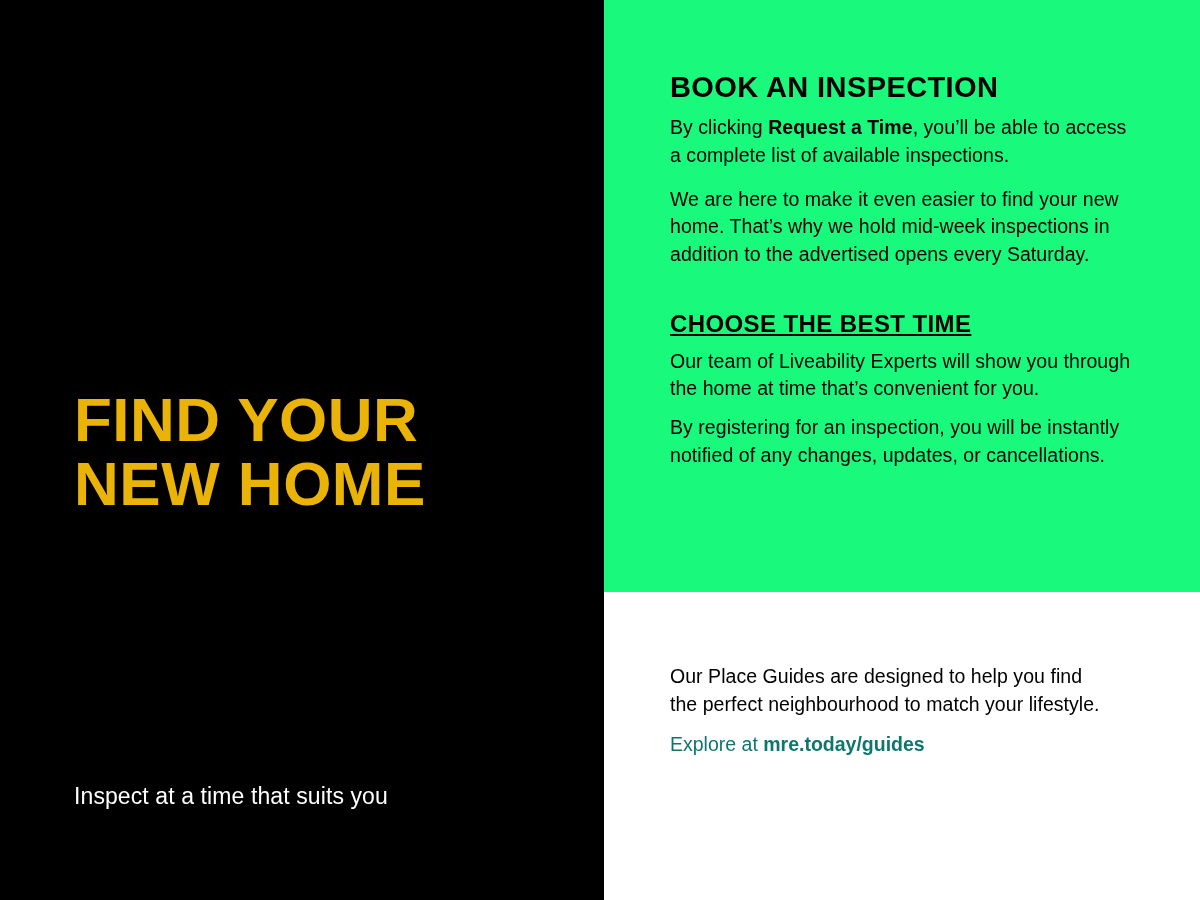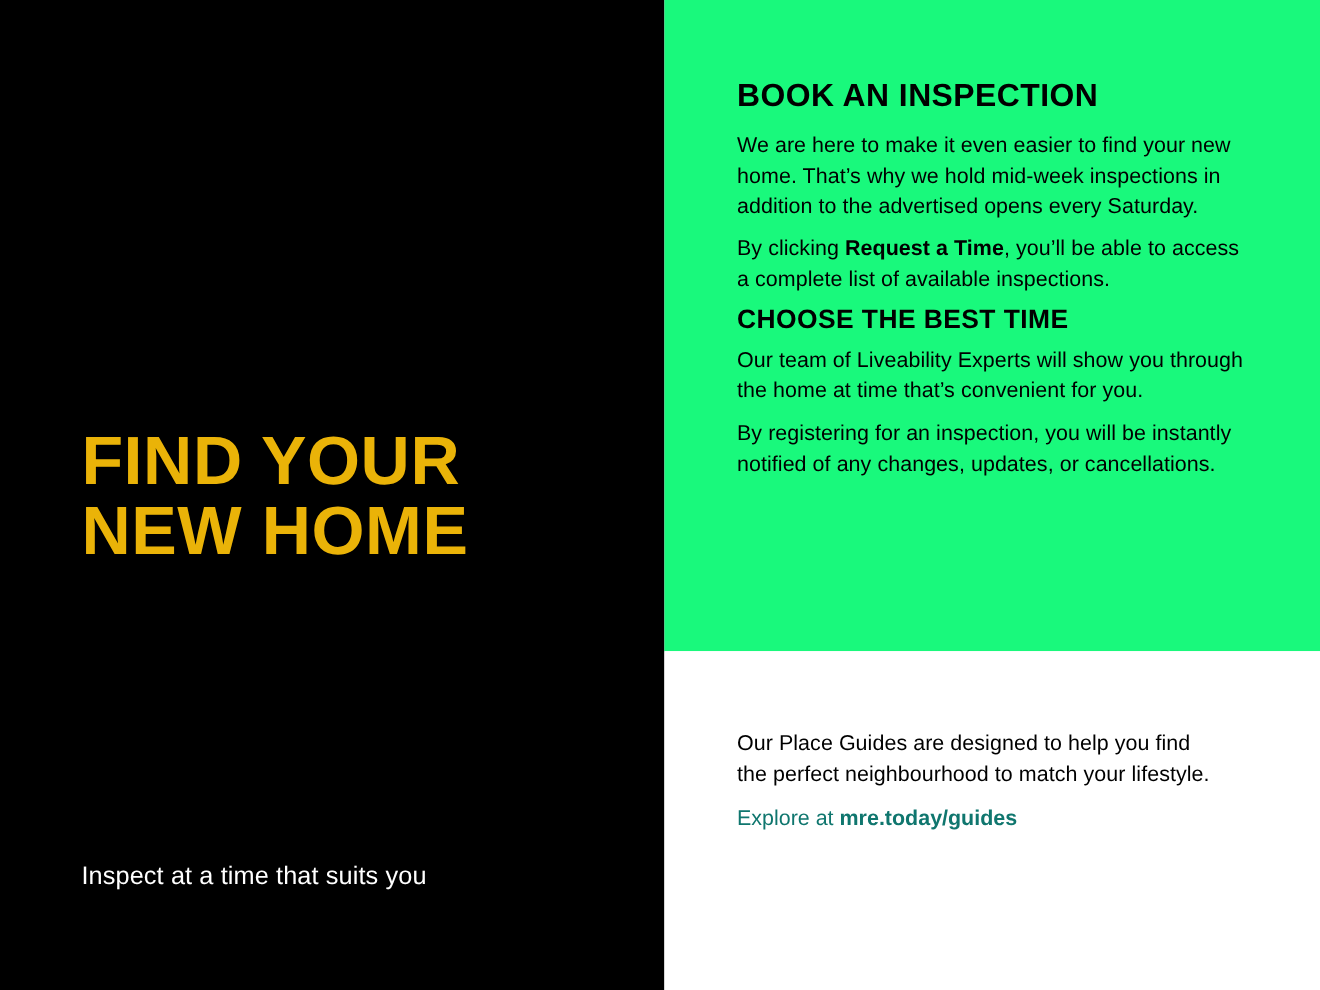--- a/index.html
+++ b/index.html
@@ -88,21 +88,21 @@
   h2.sec-title.small {
     font-size:24px;
   }
   p.body {
     font-size:19.5px;
     line-height:1.42;
     color:#000000;
     font-weight:400;
     letter-spacing:0.05px;
   }
-  .mt-title { margin-top:9px; }
+  .mt-title { margin-top:42px;text-decoration:underline; }
   .mt-p { margin-top:11px; }
   .mt-p2 { margin-top:16px; }
   b, strong { font-weight:700; }
 
   .white-panel h2.sec-title { font-size:28px; line-height:1.1; }
   .white-panel p.body { font-size:19.5px; }
   .explore { margin-top:15px; font-size:19.5px; color:#0f766e; }
   .explore b { font-weight:700; }
 </style>
 </head>
@@ -116,24 +116,24 @@
       <span class="l2">NEW HOME</span>
     </div>
     <div class="tagline">Inspect at a time that suits you</div>
   </div>
 
   <div class="right">
 
     <div class="green-panel">
 
       <h2 class="sec-title">BOOK AN INSPECTION</h2>
-      <p class="body mt-p2">We are here to make it even easier to find your new home. That’s why we hold mid-week inspections in addition to the advertised opens every Saturday.</p>
       <p class="body mt-p">
         <span>By clicking </span><b>Request a Time</b><span>, you’ll be able to access a complete list of available inspections.</span>
       </p>
+      <p class="body mt-p2">We are here to make it even easier to find your new home. That’s why we hold mid-week inspections in addition to the advertised opens every Saturday.</p>
 
       <h2 class="sec-title small mt-title">CHOOSE THE BEST TIME</h2>
       <p class="body mt-p">Our team of Liveability Experts will show you through the home at time that’s convenient for you.</p>
 
       <p class="body mt-p">By registering for an inspection, you will be instantly notified of any changes, updates, or cancellations.</p>
 
     </div>
 
     <div class="white-panel">
       <p class="body mt-p">

